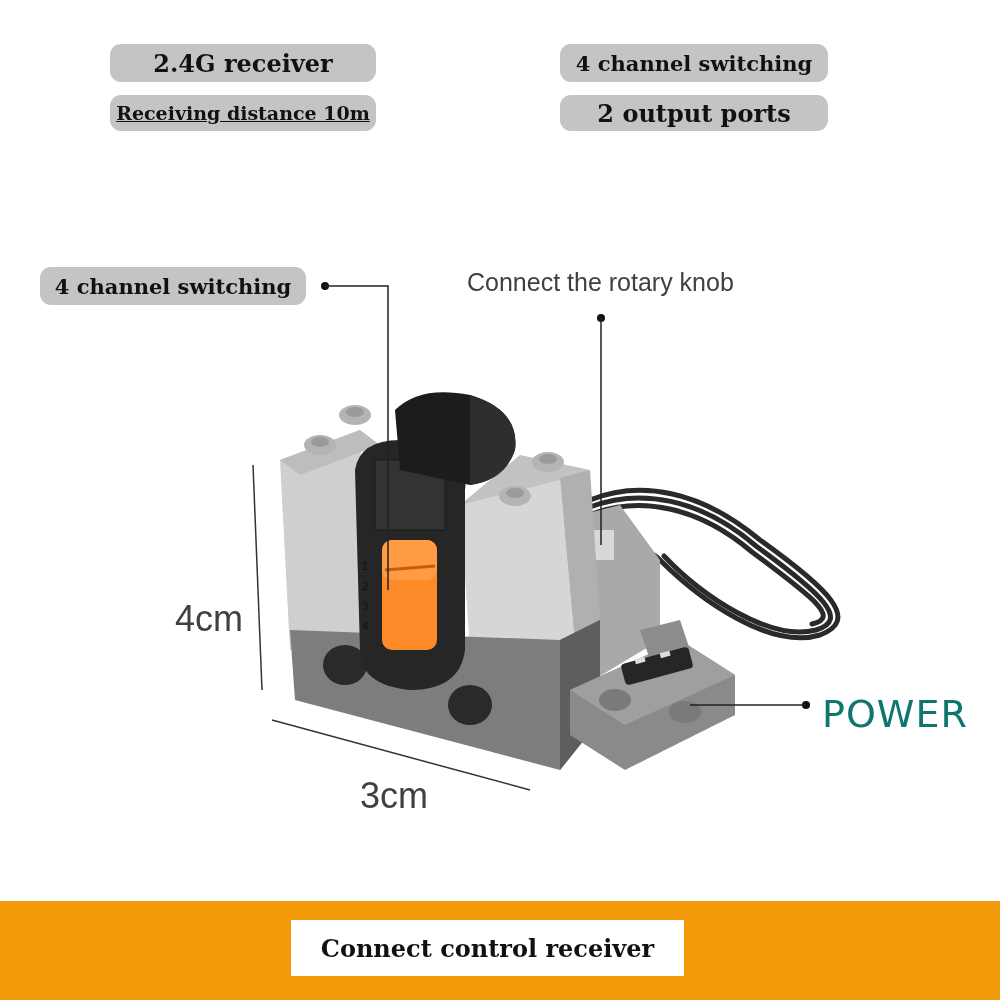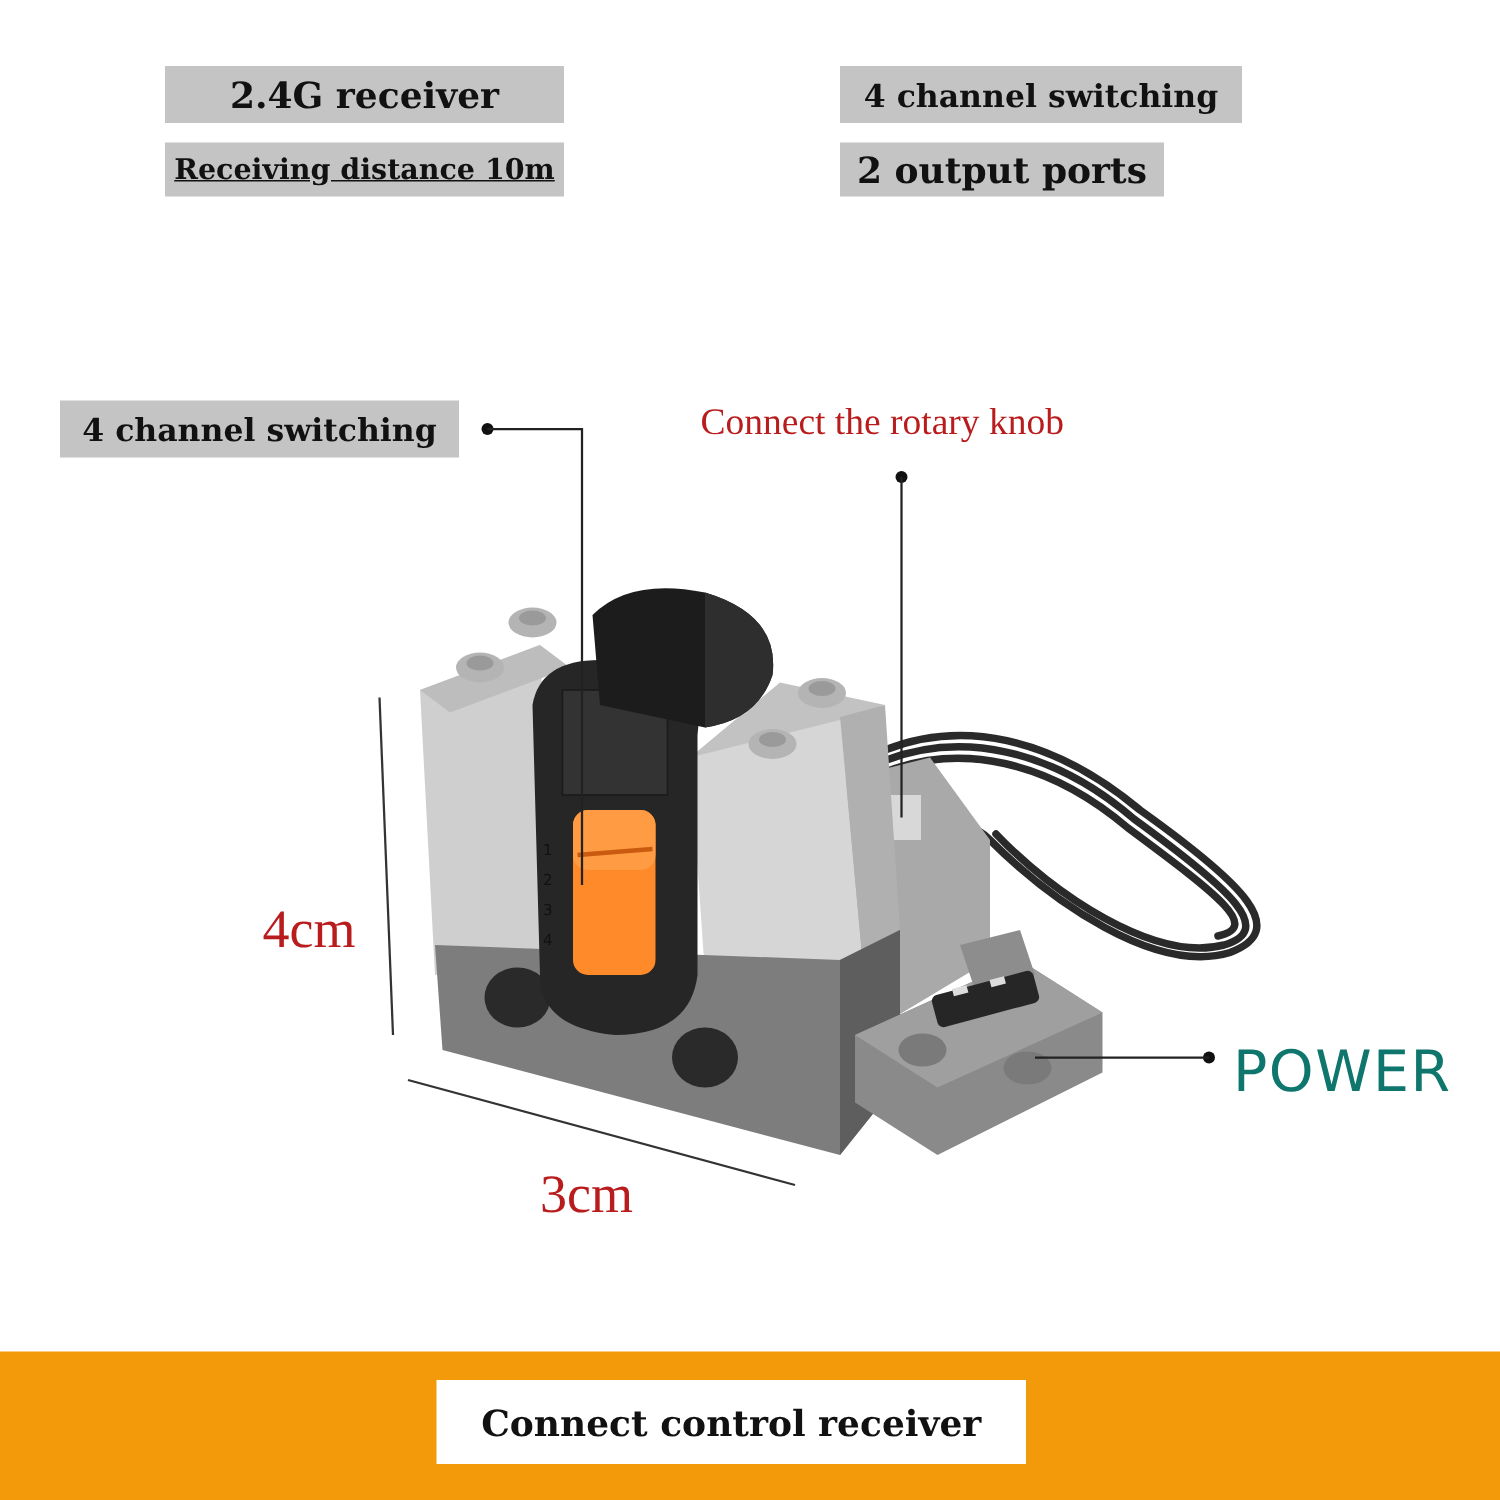--- a/index.html
+++ b/index.html
@@ -1,23 +1,23 @@
 <!DOCTYPE html>
 <html><head>
 <meta charset="utf-8">
 <style>
   html, body { margin: 0; padding: 0; }
   body { width: 1000px; height: 1000px; background: #ffffff; position: relative; overflow: hidden; font-family: "DejaVu Serif", serif; }
-  .tag { position: absolute; background: #c4c4c4; color: #111; font-family: "DejaVu Serif", serif; font-weight: bold; display: flex; align-items: center; justify-content: center; white-space: nowrap; }
+  .tag { position: absolute; background: #c4c4c4; color: #111; font-family: "DejaVu Serif", serif; font-weight: bold; display: flex; align-items: center; justify-content: center; white-space: nowrap; border-radius: 11px; }
   .t1 { left: 110px; top: 44px; width: 266px; height: 38px; font-size: 24px; }
   .t2 { left: 110px; top: 95px; width: 266px; height: 36px; font-size: 19px; text-decoration: underline; }
   .t3 { left: 560px; top: 44px; width: 268px; height: 38px; font-size: 21px; }
-  .t4 { left: 560px; top: 95px; width: 216px; height: 36px; font-size: 24px; }
+  .t4 { left: 560px; top: 95px; width: 268px; height: 36px; font-size: 24px; }
   .t5 { left: 40px; top: 267px; width: 266px; height: 38px; font-size: 21px; }
-  .label-sans { position: absolute; font-family: Liberation Serif, serif; color: #b91c1c; white-space: nowrap; }
+  .label-sans { position: absolute; font-family: Liberation Sans, sans-serif; color: #404040; white-space: nowrap; }
   .knob-label { left: 467px; top: 268px; font-size: 25px; }
   .dim4 { left: 175px; top: 598px; font-size: 36px; }
   .dim3 { left: 360px; top: 755px; font-size: 36px; margin-top: 20px; }
   .power { position: absolute; left: 822px; top: 692px; font-family: "DejaVu Sans", sans-serif; color: #0f766e; font-size: 38px; letter-spacing: 1px; }
   .footer-band { position: absolute; left: 0; top: 901px; width: 1000px; height: 99px; background: #f39a0a; }
   .footer-box { position: absolute; left: 291px; top: 920px; width: 393px; height: 56px; background: #fff; display: flex; align-items: center; justify-content: center; font-family: "DejaVu Serif", serif; font-weight: bold; font-size: 24px; color: #111; }
   svg.product { position: absolute; left: 0; top: 0; }
 </style>
 </head>
 <body>

